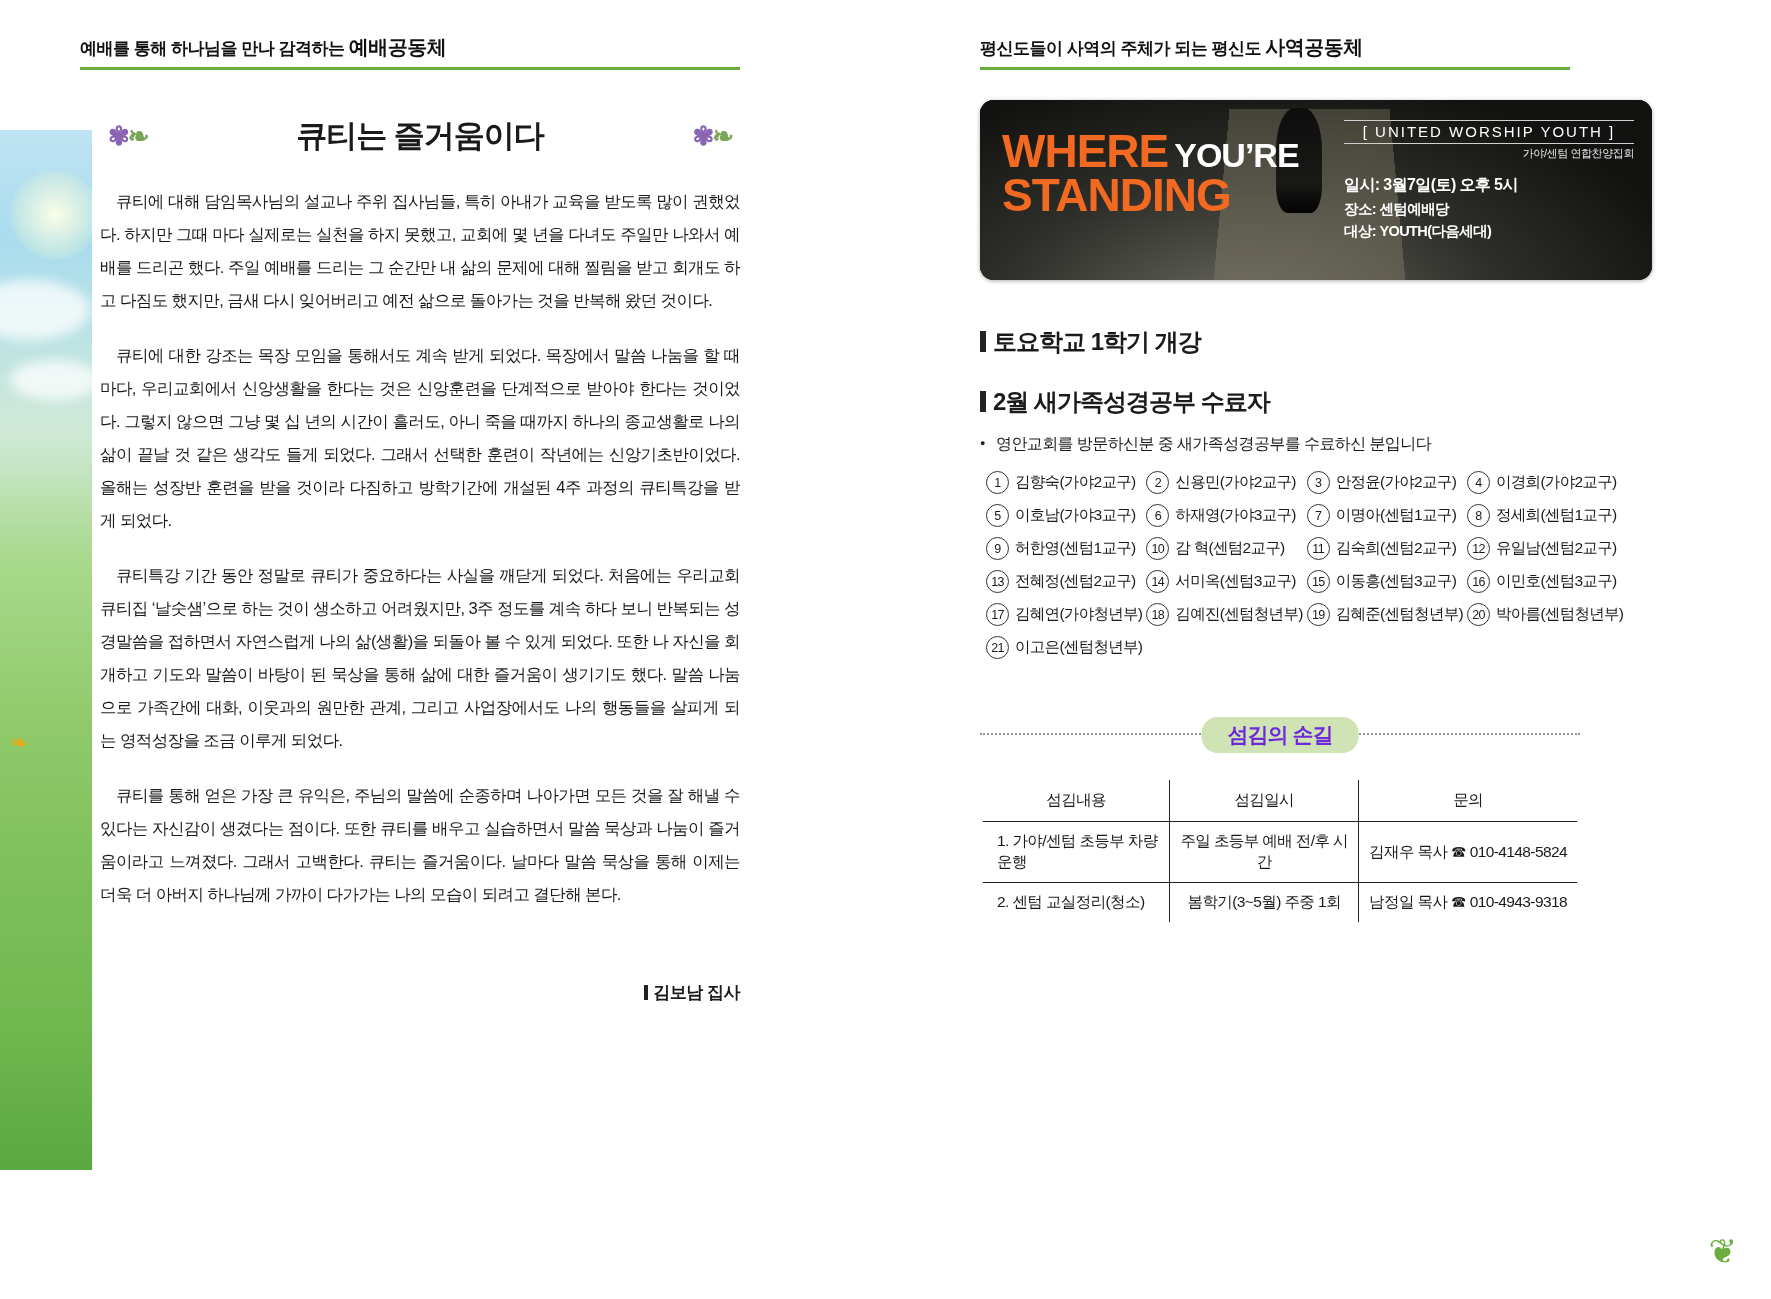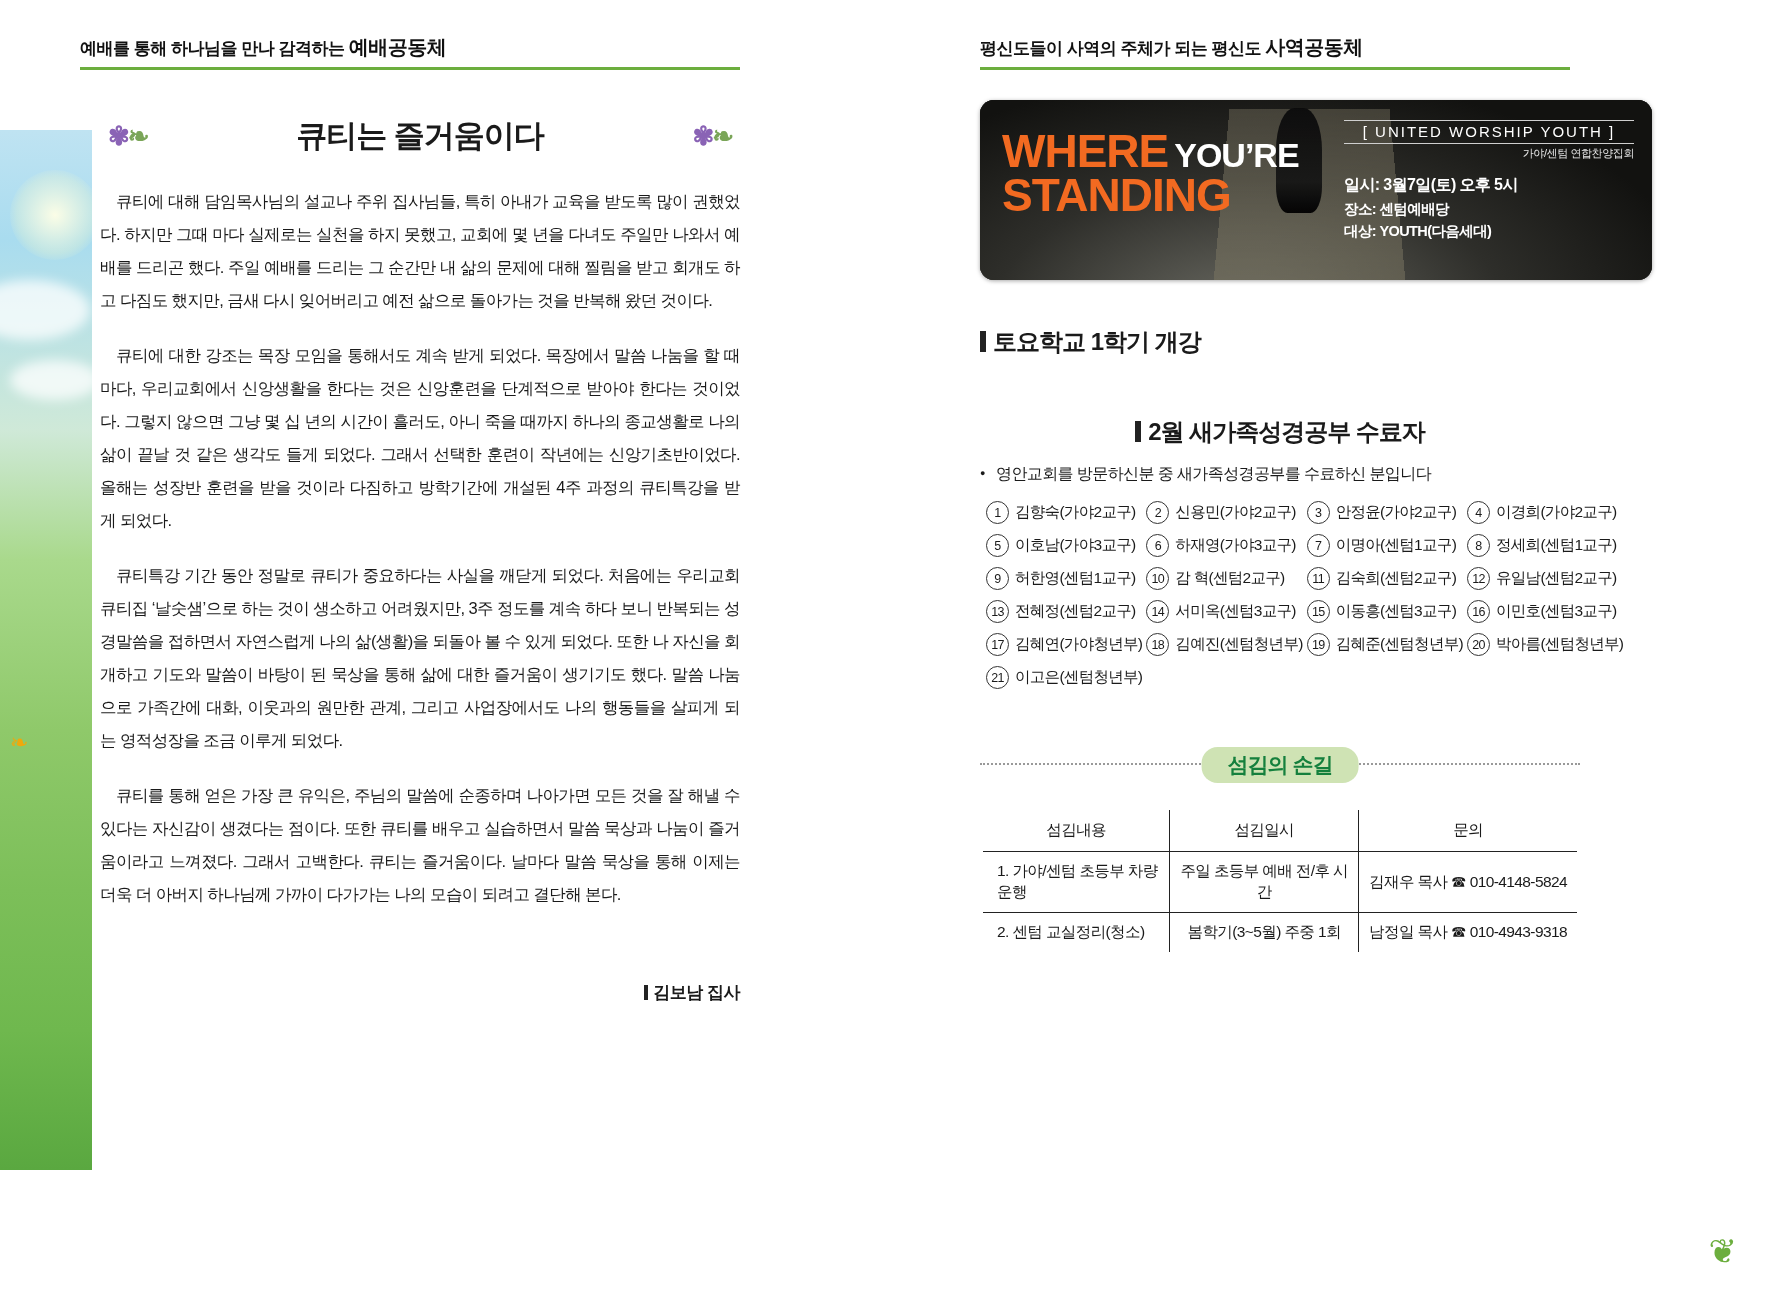--- a/index.html
+++ b/index.html
@@ -290,21 +290,21 @@
   .serve-title {
     position: absolute;
     left: 50%;
     transform: translateX(-50%);
     background: #cfe3b4;
     border-radius: 16px;
     padding: 4px 26px;
     font-size: 21px;
     font-weight: 700;
     letter-spacing: -1px;
-    color: #15803d;
+    color: #6d28d9;
   }
 
   .serve-table {
     margin-top: 26px;
     width: 600px;
     border: 3px solid #0f172a;
     border-radius: 12px;
     overflow: hidden;
     border-collapse: collapse;
   }
@@ -386,21 +386,21 @@
         <div>장소: 센텀예배당</div>
         <div>대상: YOUTH(다음세대)</div>
       </div>
     </div>
   </div>
 
   <div class="sect-head">
     <span class="bar"></span><span>토요학교 1학기 개강</span>
   </div>
 
-  <div class="sect-head" style="margin-top:58px;text-align:center;">
+  <div class="sect-head" style="margin-top:28px;">
     <span class="bar"></span><span>2월 새가족성경공부 수료자</span>
   </div>
   <div class="note-line">영안교회를 방문하신분 중 새가족성경공부를 수료하신 분입니다</div>
 
   <div class="grad-grid">
     <div class="grad">
         <span class="num">1</span>
         <span>김향숙(가야2교구)</span>
       </div>
     <div class="grad">

